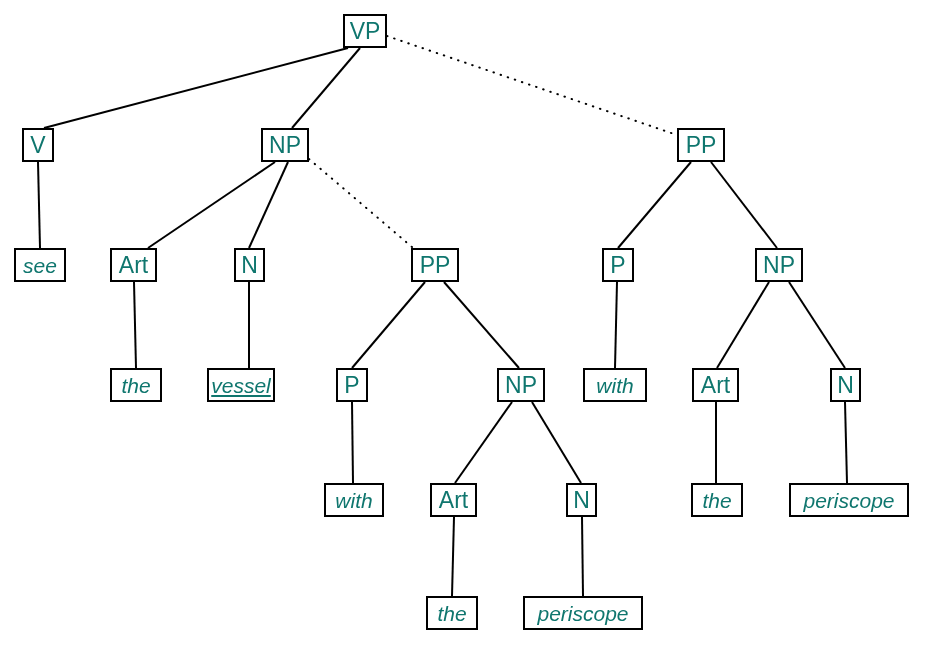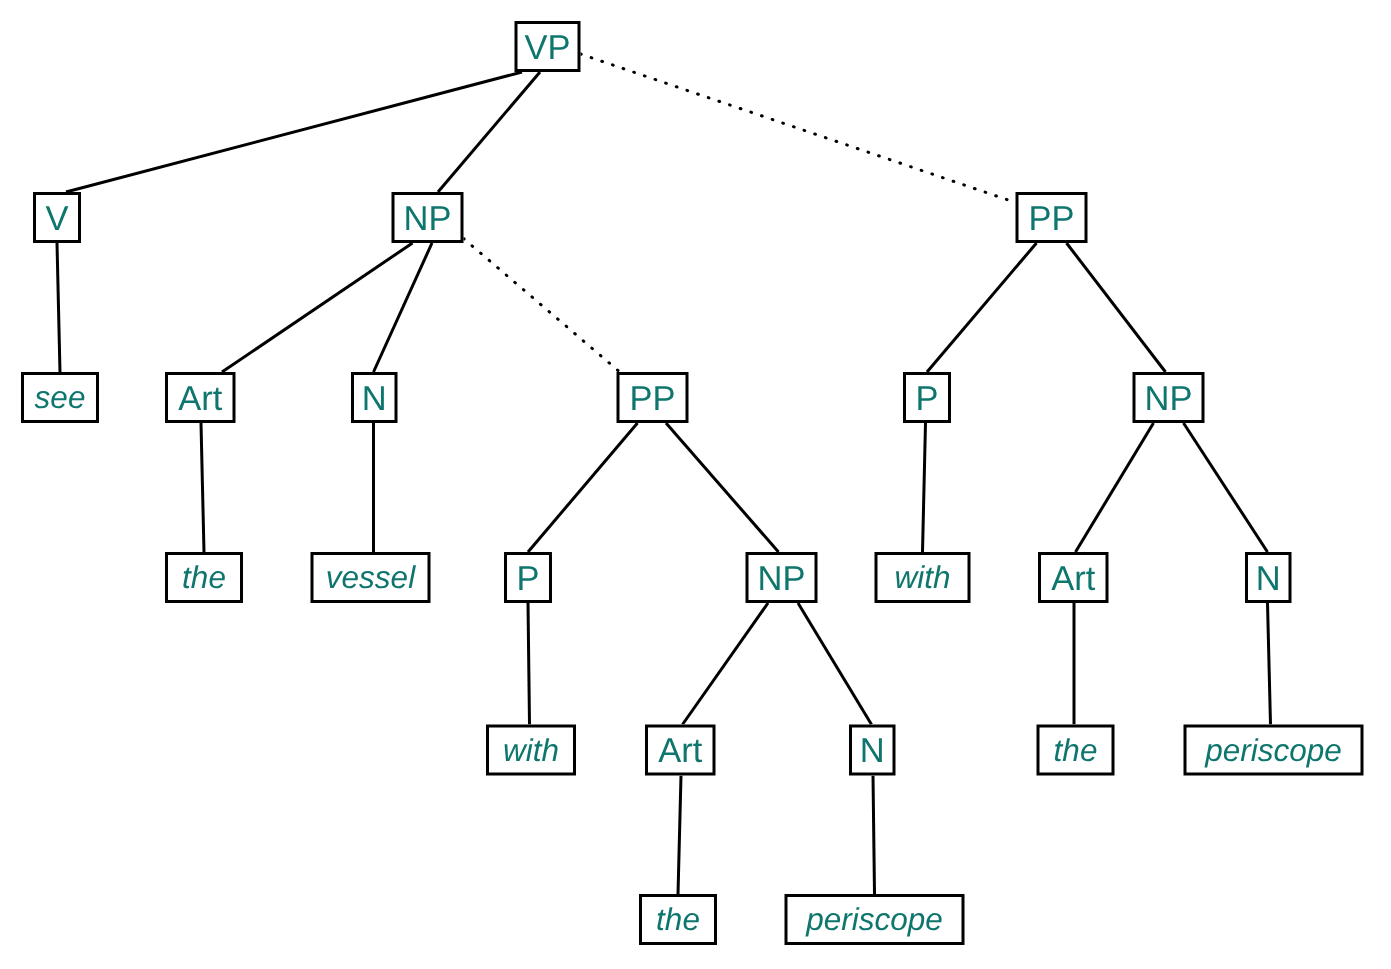--- a/index.html
+++ b/index.html
@@ -81,21 +81,21 @@
       <div class="node cat" style="left: 22px; top: 128px; width: 32px; height: 34px; background: rgb(255, 255, 255);">V</div>
       <div class="node cat" style="left: 261px; top: 128px; width: 48px; height: 34px; background: rgb(255, 255, 255);">NP</div>
       <div class="node cat" style="left: 677px; top: 128px; width: 48px; height: 34px; background: rgb(255, 255, 255);">PP</div>
       <div class="node leaf" style="left: 14px; top: 248px; width: 52px; height: 34px; background: rgb(255, 255, 255);">see</div>
       <div class="node cat" style="left: 110px; top: 248px; width: 47px; height: 34px; background: rgb(255, 255, 255);">Art</div>
       <div class="node cat" style="left: 234px; top: 248px; width: 31px; height: 34px; background: rgb(255, 255, 255);">N</div>
       <div class="node cat" style="left: 411px; top: 248px; width: 48px; height: 34px; background: rgb(255, 255, 255);">PP</div>
       <div class="node cat" style="left: 602px; top: 248px; width: 32px; height: 34px; background: rgb(255, 255, 255);">P</div>
       <div class="node cat" style="left: 755px; top: 248px; width: 48px; height: 34px; background: rgb(255, 255, 255);">NP</div>
       <div class="node leaf" style="left: 110px; top: 368px; width: 52px; height: 34px; background: rgb(255, 255, 255);">the</div>
-      <div class="node leaf" style="left: 207px; top: 368px; width: 80px; height: 34px; background: rgb(255, 255, 255);">vessel</div>
+      <div class="node leaf" style="left: 207px; top: 368px; width: 68px; height: 34px; background: rgb(255, 255, 255); text-decoration: underline;">vessel</div>
       <div class="node cat" style="left: 336px; top: 368px; width: 32px; height: 34px; background: rgb(255, 255, 255);">P</div>
       <div class="node cat" style="left: 497px; top: 368px; width: 48px; height: 34px; background: rgb(255, 255, 255);">NP</div>
       <div class="node leaf" style="left: 583px; top: 368px; width: 64px; height: 34px; background: rgb(255, 255, 255);">with</div>
       <div class="node cat" style="left: 692px; top: 368px; width: 47px; height: 34px; background: rgb(255, 255, 255);">Art</div>
       <div class="node cat" style="left: 830px; top: 368px; width: 31px; height: 34px; background: rgb(255, 255, 255);">N</div>
       <div class="node leaf" style="left: 324px; top: 483px; width: 60px; height: 34px; background: rgb(255, 255, 255);">with</div>
       <div class="node cat" style="left: 430px; top: 483px; width: 47px; height: 34px; background: rgb(255, 255, 255);">Art</div>
       <div class="node cat" style="left: 566px; top: 483px; width: 31px; height: 34px; background: rgb(255, 255, 255);">N</div>
       <div class="node leaf" style="left: 691px; top: 483px; width: 52px; height: 34px; background: rgb(255, 255, 255);">the</div>
       <div class="node leaf" style="left: 789px; top: 483px; width: 120px; height: 34px; background: rgb(255, 255, 255);">periscope</div>

